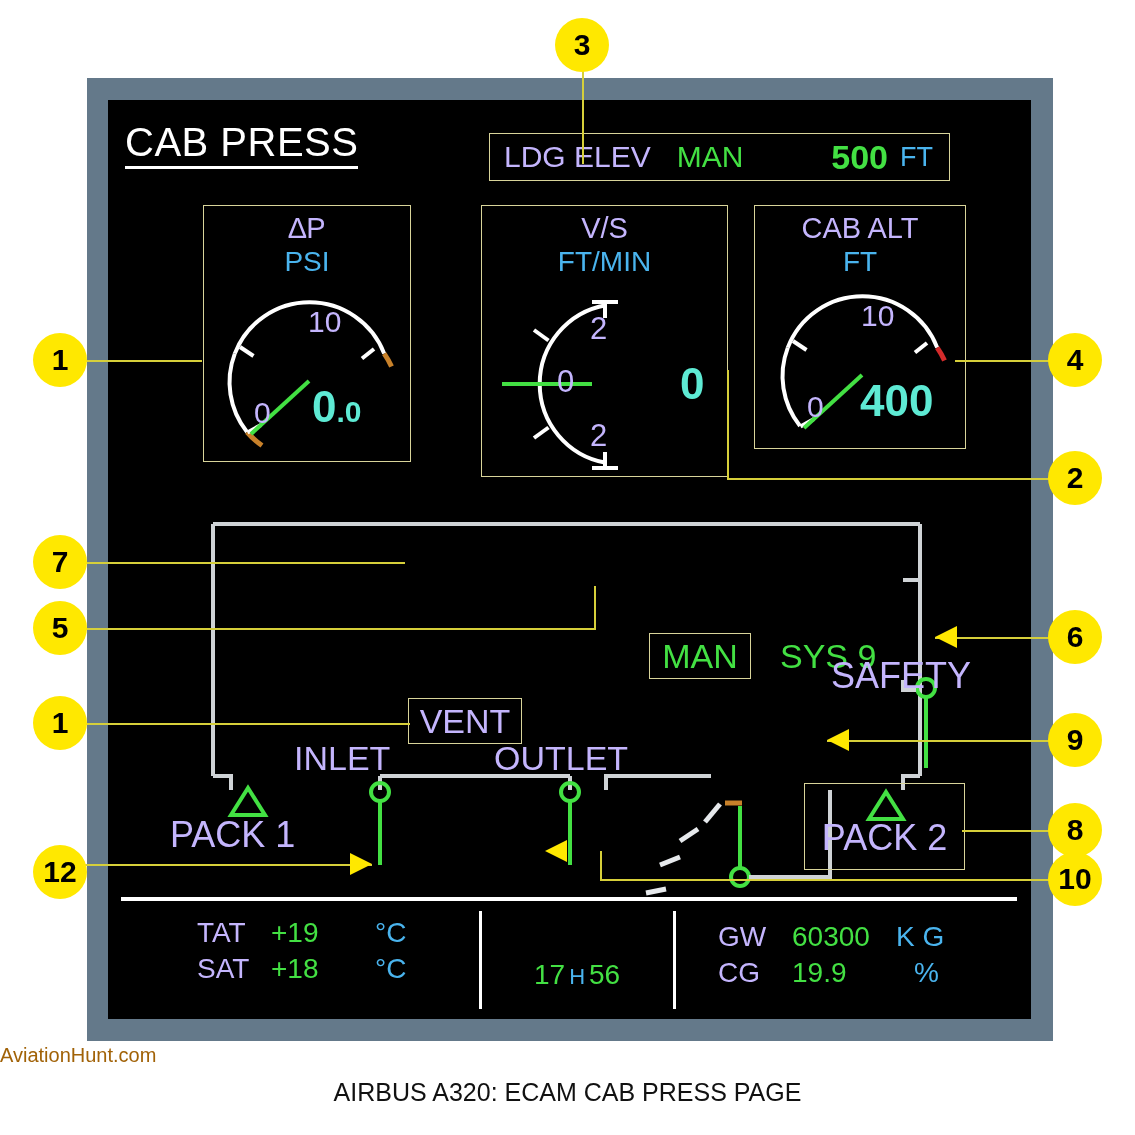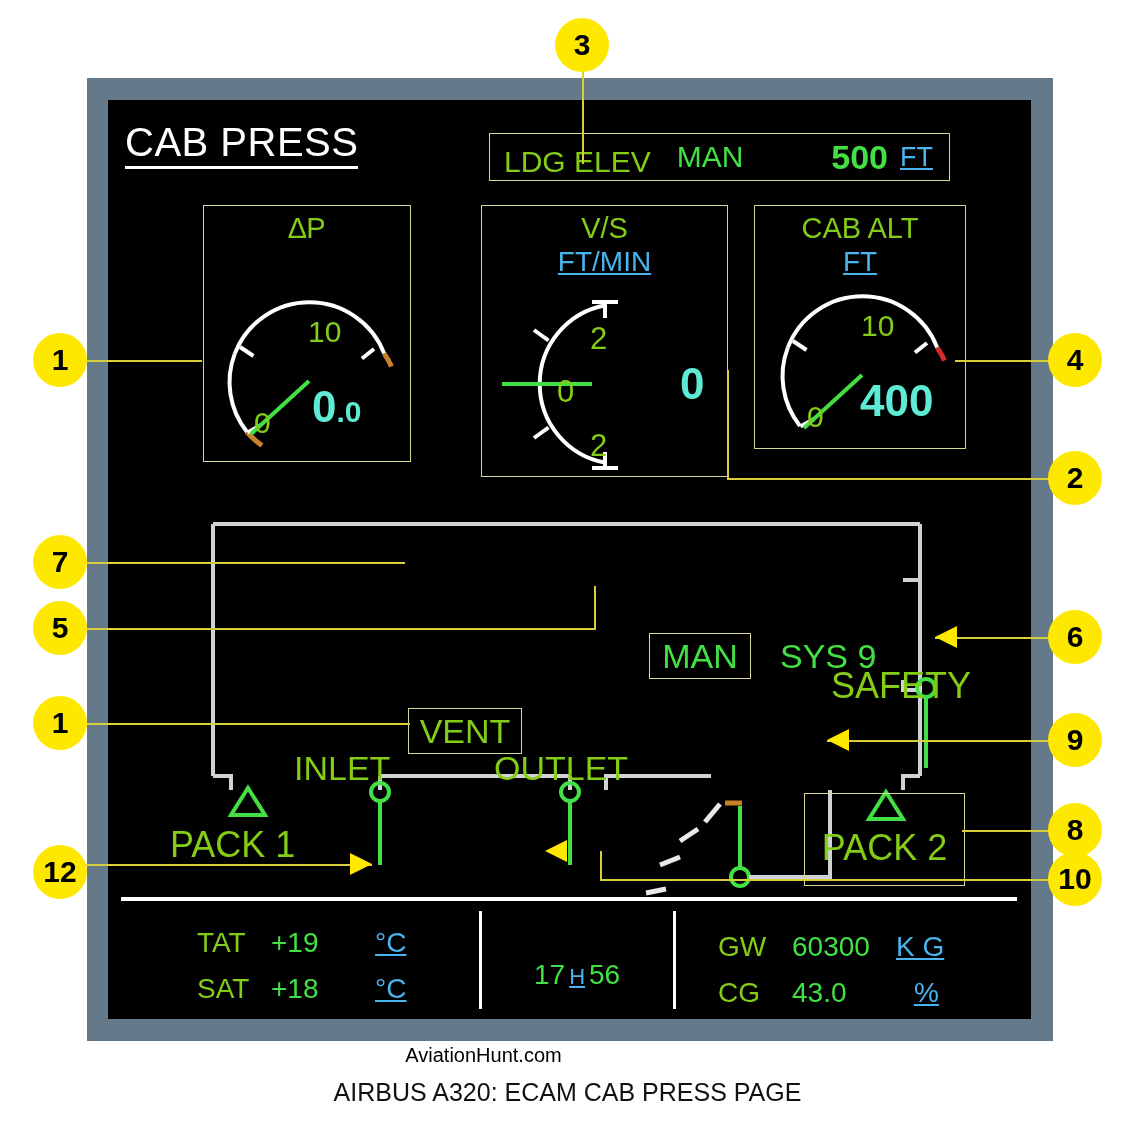--- a/index.html
+++ b/index.html
@@ -17,23 +17,23 @@
     position:absolute;left:87px;top:78px;width:966px;height:963px;
     background:#64798a;
   }
   .screen{
     position:absolute;left:108px;top:100px;width:923px;height:919px;
     background:#000000;
     overflow:hidden;
   }
 
   
-  .w{color:#84cc16;margin-top:10px;}
+  .w{color:#c4b5fd;}
   .g{color:#43e043;}
-  .b{color:#4ab4ee;text-decoration:underline;}
+  .b{color:#4ab4ee;}
 
   
   .page-title{
     position:absolute;left:17px;top:20px;
     font-size:40px;color:#ffffff;letter-spacing:0.5px;
     border-bottom:3px solid #ffffff;padding-bottom:2px;
     line-height:44px;
   }
 
   
@@ -97,22 +97,22 @@
     font-size:30px;font-weight:bold;
     display:flex;align-items:center;justify-content:center;
     z-index:30;
   }
   .lead{position:absolute;background:#d6cf3a;z-index:20;}
   .lead.h{height:2px;}
   .lead.v{width:2px;}
 
   
   .cap1{
-    position:absolute;left:0;top:1044px;width:967px;text-align:center;
-    font-size:20px;color:#000000;
+    position:absolute;left:0;top:1044px;width:967px;
+    font-size:20px;color:#a16207;
   }
   .cap2{
     position:absolute;left:0;top:1078px;width:1135px;text-align:center;
     font-size:25px;color:#111111;
   }
 </style>
 </head>
 <body>
 
 <div class="root">
@@ -149,20 +149,21 @@
     <div class="ldg-box">
       <span class="w lab">LDG ELEV</span>
       <span class="g man">MAN</span>
       <span class="g val">500</span>
       <span class="b unit">FT</span>
     </div>
 
     <div class="panel" id="panel-dp">
       <div class="hdr">
         <span class="w">∆P</span>
+        <span class="u b">PSI</span>
       </div>
       <svg class="gauge-svg" width="206" height="255" viewBox="0 0 206 255">
 
         <path d="M 30.8 147.6 A 80 80 0 0 1 180.2 147.6" fill="none" stroke="#ffffff" stroke-width="4"></path>
         <path d="M 30.8 147.6 A 80 80 0 0 0 43.0 226.0" fill="none" stroke="#ffffff" stroke-width="4"></path>
         <path d="M 180.2 147.6 A 80 80 0 0 1 187.5 160.5" fill="none" stroke="#c8812a" stroke-width="5"></path>
         <path d="M 43.0 226.0 A 80 80 0 0 0 58.0 239.5" fill="none" stroke="#c8812a" stroke-width="5"></path>
 
         <line x1="36.0" y1="141.0" x2="49.5" y2="150.0" stroke="#ffffff" stroke-width="4"></line>
         <line x1="170.0" y1="143.0" x2="158.0" y2="152.5" stroke="#ffffff" stroke-width="4"></line>
@@ -294,21 +295,21 @@
     <div class="slabel w" style="left:723px;top:558px;font-size:36px;">SAFETY</div>
 
     <div class="gbox w" style="left:300px;top:598px;width:112px;height:44px;">
       <span>VENT</span>
     </div>
 
     <div class="slabel w" style="left:186px;top:640px;">INLET</div>
     <div class="slabel w" style="left:386px;top:640px;">OUTLET</div>
 
     <div class="slabel w" style="left:62px;top:717px;font-size:36px;">PACK 1</div>
-    <div class="gbox w" style="left:696px;top:683px;width:159px;height:75px;align-items:flex-end;padding-bottom:16px;font-size:36px;">
+    <div class="gbox w" style="left:696px;top:683px;width:159px;height:75px;align-items:flex-end;padding-bottom:10px;font-size:36px;">
       <span>PACK 2</span>
     </div>
 
     <div class="databar">
       <div class="vdiv" style="left:358px;"></div>
       <div class="vdiv" style="left:552px;"></div>
 
       <div class="dcell" style="left:76px;top:14px;">
         <div class="drow">
           <span class="k w">TAT</span>
@@ -327,21 +328,21 @@
       </div>
 
       <div class="dcell" style="left:597px;top:18px;">
         <div class="drow">
           <span class="k w">GW</span>
           <span class="v g">60300</span>
           <span class="u b">K G</span>
         </div>
         <div class="drow">
           <span class="k w">CG</span>
-          <span class="v g">43.0</span>
+          <span class="v g">19.9</span>
           <span class="u b" style="padding-left:18px;">%</span>
         </div>
       </div>
     </div>
 
   </div>
 
   <div class="badge" style="left:555px;top:18px;">
     <span>3</span>
   </div>

